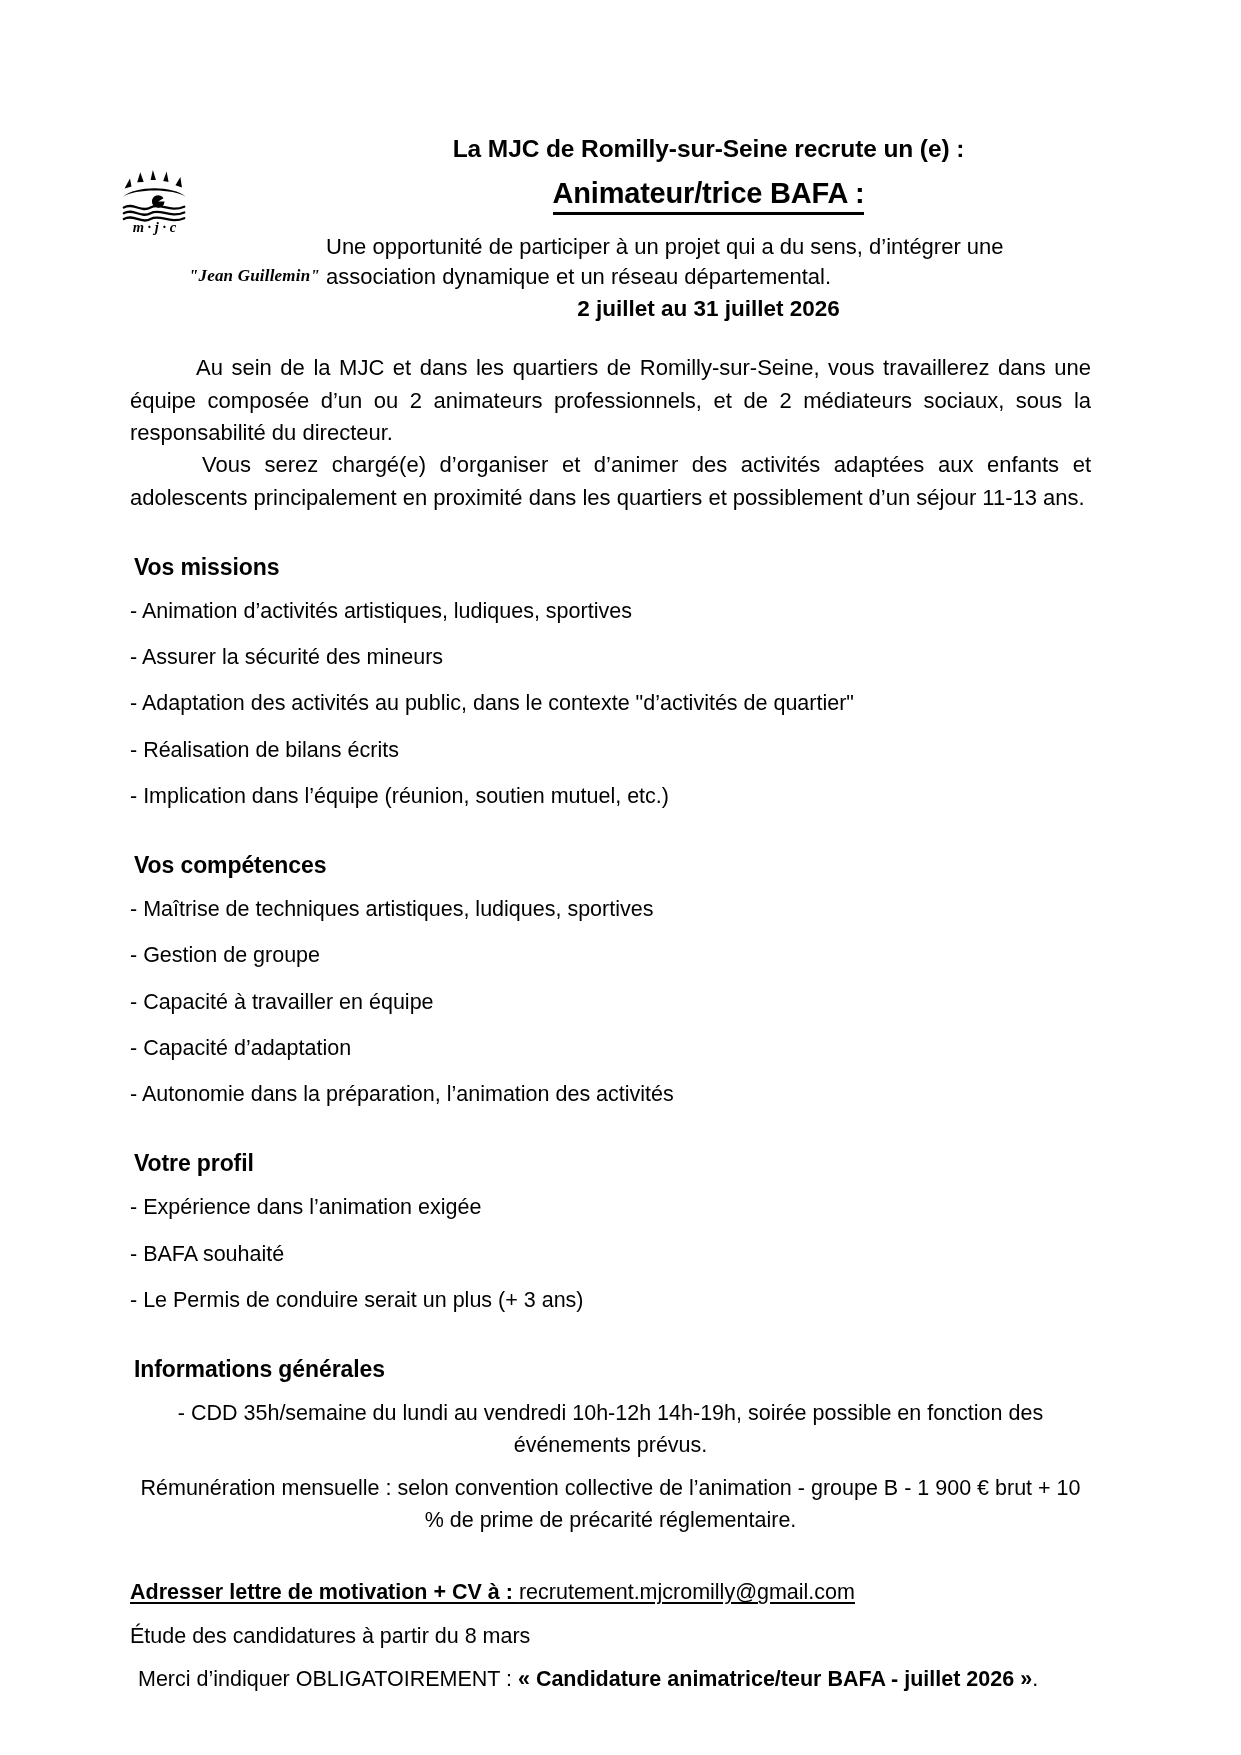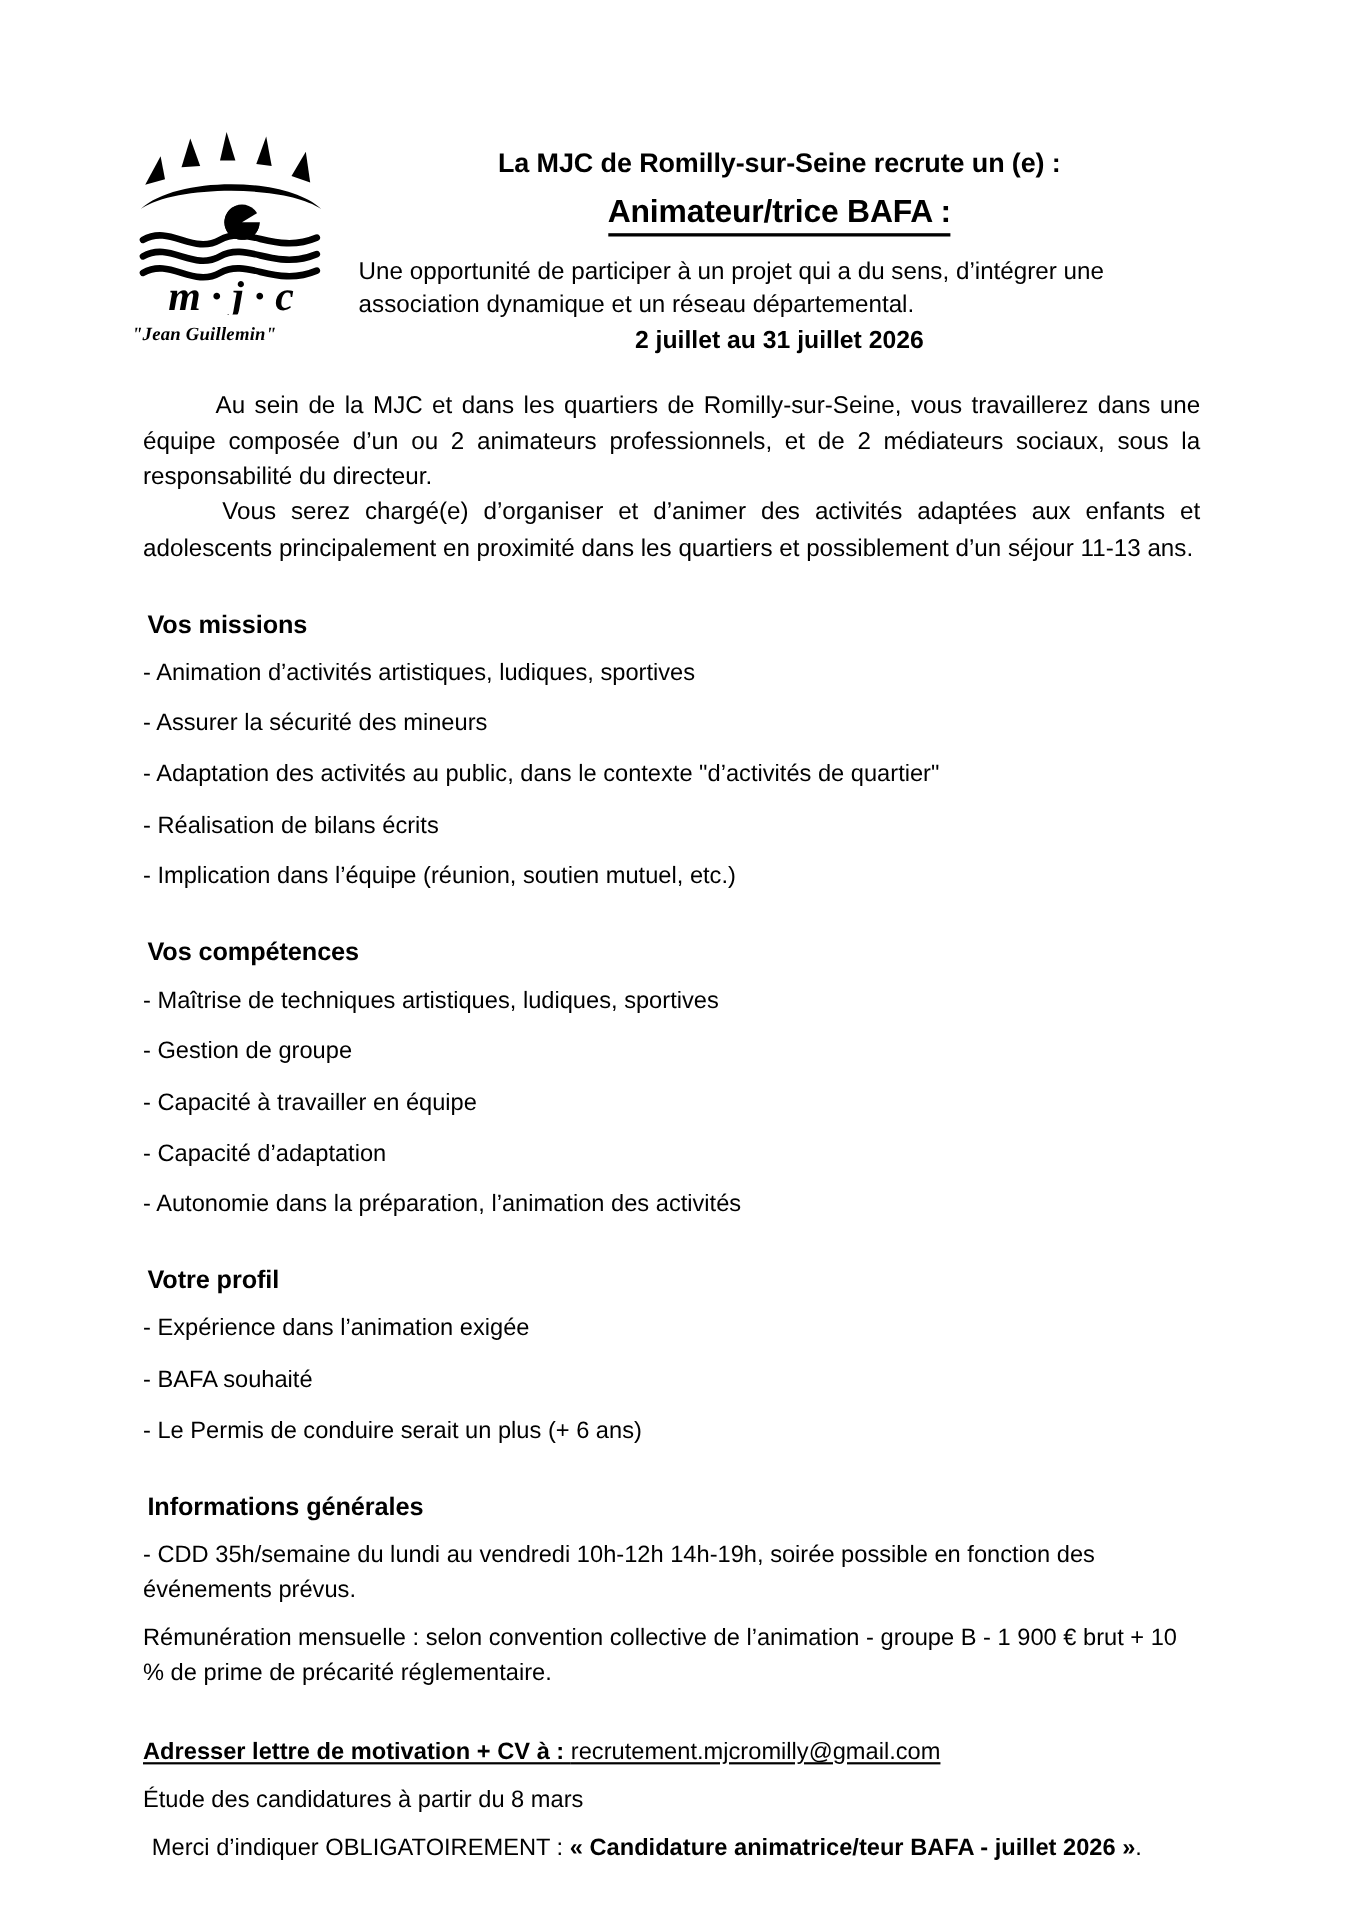--- a/index.html
+++ b/index.html
@@ -30,22 +30,22 @@
     position: relative;
     display: flex;
     align-items: flex-start;
     padding: 112px 150px 0 120px;
     box-sizing: border-box;
   }
   .logo-block {
     width: 200px;
     flex: 0 0 200px;
     display: flex;
-    flex-direction: column;
-    align-items: flex-start;
+    flex-direction: row;
+    align-items: flex-end;
     margin-top: 4px;
   }
   .logo-svg {
     display: block;
     width: 180px;
     height: 170px;
   }
   .logo-caption {
     font-family: "Liberation Serif", serif;
     font-style: italic;
@@ -125,21 +125,21 @@
     font-size: 21.5px;
     line-height: 1.5;
     margin: 0 0 14px 0;
   }
   .bullet:last-child { margin-bottom: 0; }
 
   .info-line {
     font-size: 21.5px;
     line-height: 1.5;
     margin: 0 0 10px 0;
-    text-align: left;
+    text-align: center;
   }
   .info-line b { font-weight: 400; }
 
   .contact-block { margin-top: 40px; }
   .contact-line {
     font-size: 21.5px;
     line-height: 1.55;
     margin: 0 0 10px 0;
   }
   .u-bold {
@@ -217,21 +217,21 @@
       <p class="bullet">- Gestion de groupe</p>
       <p class="bullet">- Capacité à travailler en équipe</p>
       <p class="bullet">- Capacité d’adaptation</p>
       <p class="bullet">- Autonomie dans la préparation, l’animation des activités</p>
     </div>
 
     <div class="section">
       <h2 class="section-title">Votre profil</h2>
       <p class="bullet">- Expérience dans l’animation exigée</p>
       <p class="bullet">- BAFA souhaité</p>
-      <p class="bullet">- Le Permis de conduire serait un plus (+ 6 ans)</p>
+      <p class="bullet">- Le Permis de conduire serait un plus (+ 3 ans)</p>
     </div>
 
     <div class="section">
       <h2 class="section-title">Informations générales</h2>
       <p class="info-line">- CDD 35h/semaine du lundi au vendredi 10h-12h 14h-19h, soirée possible en fonction des événements prévus.</p>
       <p class="info-line"><span>Rémunération mensuelle : selon convention collective de l’animation - groupe B - </span><b>1 900 € brut</b><span> + 10 % de prime de précarité réglementaire.</span></p>
     </div>
 
     <div class="contact-block">
       <p class="contact-line"><span class="u-bold">Adresser lettre de motivation + CV à : </span><span class="u-link">recrutement.mjcromilly@gmail.com</span></p>

